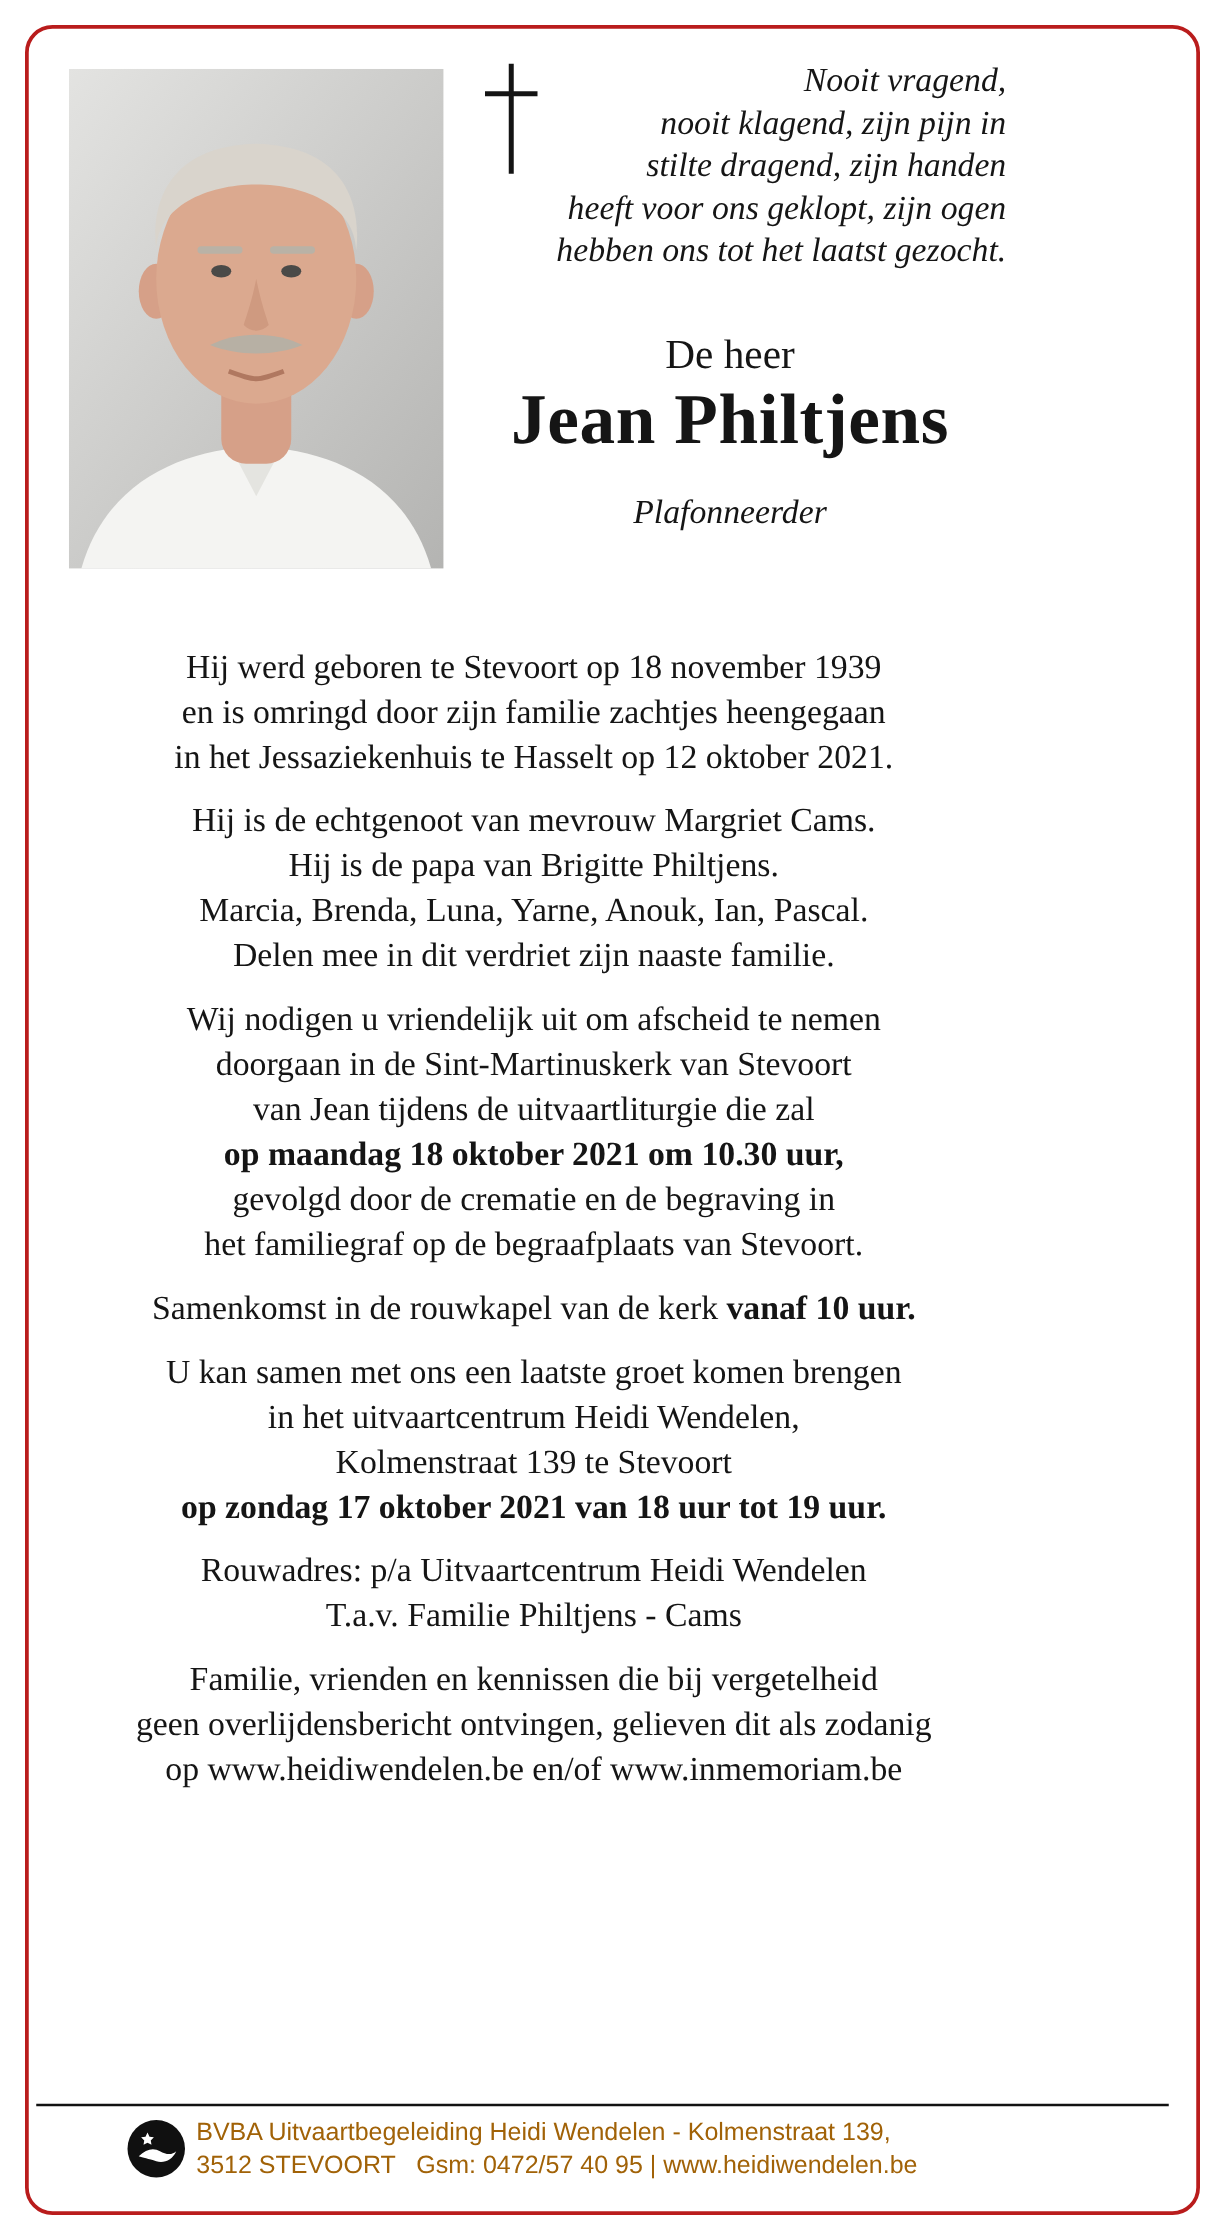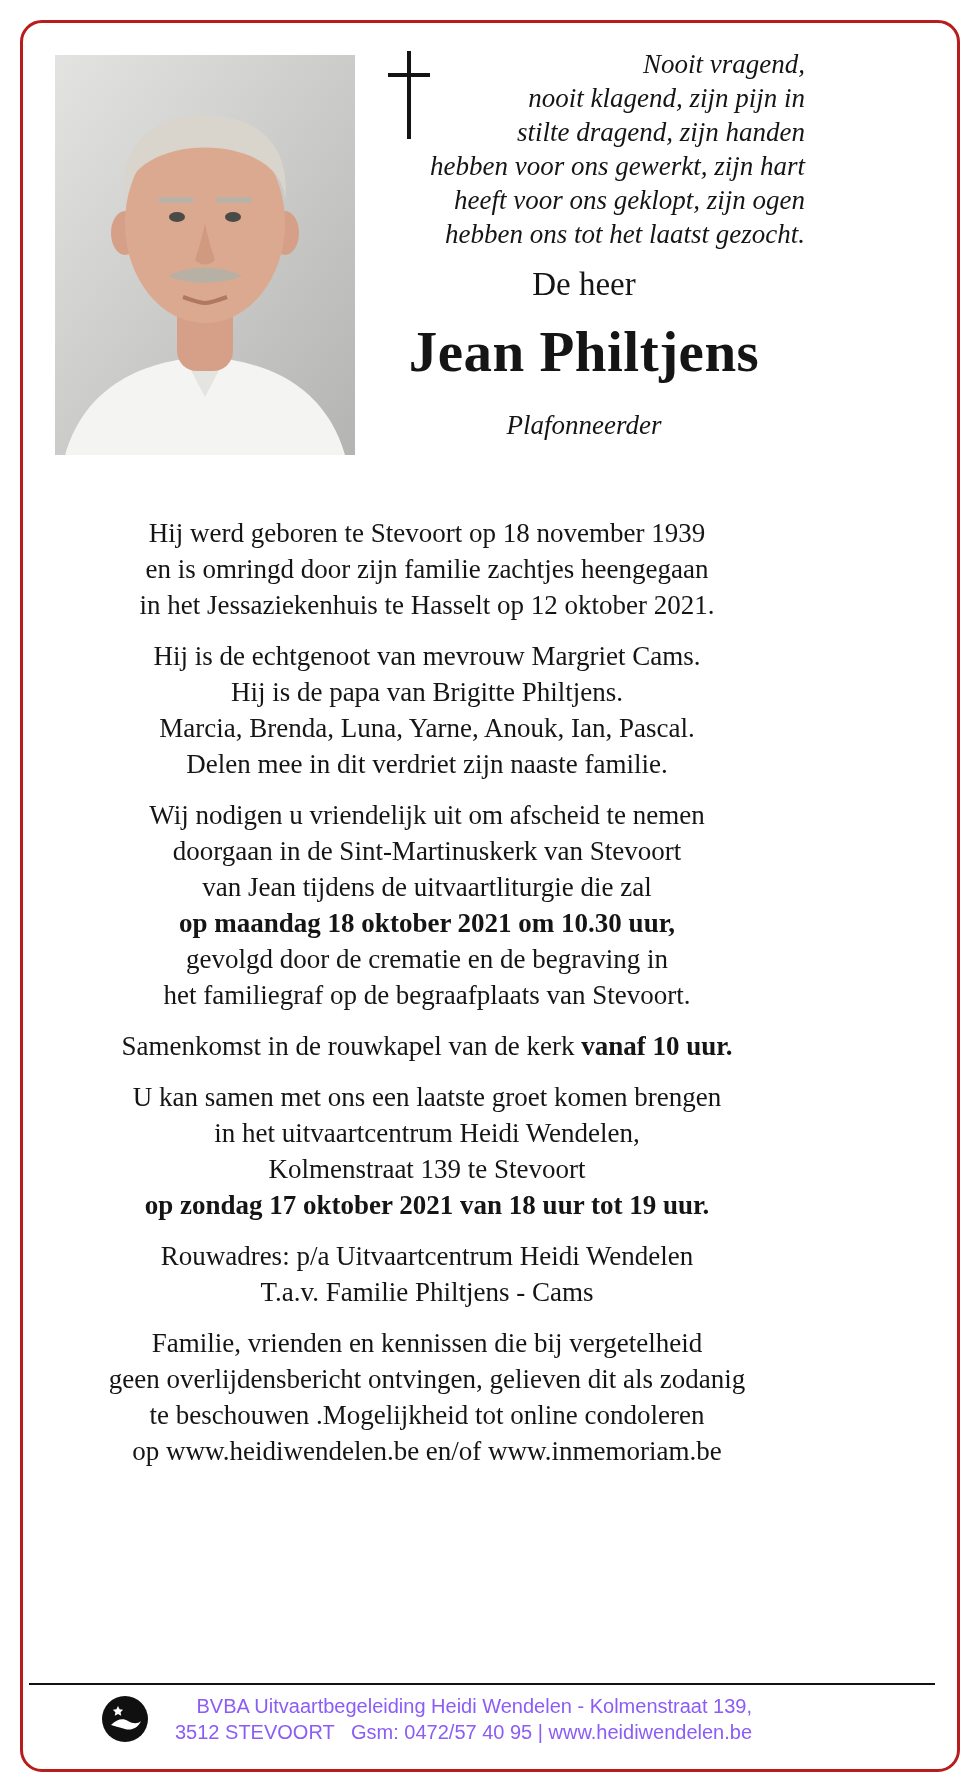--- a/index.html
+++ b/index.html
@@ -6,31 +6,31 @@
   .page{position:relative;width:980px;height:1792px;background:#ffffff;
         font-family:"Liberation Serif",serif;color:#151515;overflow:hidden;}
   .frame{position:absolute;left:20px;top:20px;right:20px;bottom:20px;
          border:3px solid #b91c1c;border-radius:22px;}
   .photo{position:absolute;left:32px;top:32px;width:300px;height:400px;overflow:hidden;}
   .photo svg{display:block;width:100%;height:100%;}
   .cross{position:absolute;left:362px;top:26px;width:48px;height:92px;}
   .epigraph{position:absolute;left:360px;top:24px;width:422px;text-align:right;
             font-style:italic;font-size:27px;line-height:34px;}
   .header-right{position:absolute;left:340px;top:243px;width:442px;text-align:center;}
-  .salutation{font-size:33px;margin-bottom:16px;}
+  .salutation{font-size:33px;}
   .name{font-size:57px;font-weight:700;margin-bottom:24px;letter-spacing:.5px;}
   .profession,.membership{font-style:italic;font-size:27px;line-height:34px;}
   .body-text{position:absolute;left:26px;top:492px;width:756px;text-align:center;
              font-size:27px;line-height:36px;}
   .paragraph{margin-bottom:15px;}
   .paragraph:last-child{margin-bottom:0;}
   .bold{font-weight:700;margin-top:24px;}
   .footer-rule{position:absolute;left:6px;right:22px;top:1660px;height:2px;background:#111;}
-  .footer{position:absolute;left:78px;top:1670px;display:flex;align-items:center;gap:26px;
-          font-family:"Liberation Sans",sans-serif;font-size:20px;line-height:26px;color:#8b5cf6;text-align:right;}
+  .footer{position:absolute;left:78px;top:1670px;display:flex;align-items:center;gap:8px;
+          font-family:"Liberation Sans",sans-serif;font-size:20px;line-height:26px;color:#a16207;}
   .logo{width:48px;height:48px;flex:none;}
   .footer-line{white-space:pre-wrap;}
 </style>
 </head>
 <body>
 
 <div class="page">
   <div class="frame">
 
     <div class="photo">
@@ -63,21 +63,20 @@
       <svg viewBox="0 0 48 92" width="48" height="92">
         <path d="M24 2 L24 90" stroke="#141414" stroke-width="4"></path>
         <path d="M3 26 L45 26" stroke="#141414" stroke-width="4"></path>
       </svg>
     </div>
 
     <div class="epigraph">
         <div>Nooit vragend,</div>
         <div>nooit klagend, zijn pijn in</div>
         <div>stilte dragend, zijn handen</div>
-        <div>hebben voor ons gewerkt, zijn hart</div>
         <div>heeft voor ons geklopt, zijn ogen</div>
         <div>hebben ons tot het laatst gezocht.</div>
       </div>
 
     <div class="header-right">
       <div class="salutation">De heer</div>
       <div class="name">Jean Philtjens</div>
       <div class="profession">Plafonneerder</div>
     </div>
 
@@ -110,21 +109,20 @@
           <div><span>Kolmenstraat 139 te Stevoort</span></div>
           <div><span class="bold">op zondag 17 oktober 2021 van 18 uur tot 19 uur.</span></div>
         </div>
         <div class="paragraph">
           <div><span>Rouwadres: p/a Uitvaartcentrum Heidi Wendelen</span></div>
           <div><span>T.a.v. Familie Philtjens - Cams</span></div>
         </div>
         <div class="paragraph">
           <div><span>Familie, vrienden en kennissen die bij vergetelheid</span></div>
           <div><span>geen overlijdensbericht ontvingen, gelieven dit als zodanig</span></div>
-          <div><span>te beschouwen .Mogelijkheid tot online condoleren</span></div>
           <div><span>op www.heidiwendelen.be en/of www.inmemoriam.be</span></div>
         </div>
       </div>
 
     <div class="footer-rule"></div>
 
     <div class="footer">
       <div class="logo">
         <svg viewBox="0 0 48 48" width="48" height="48">
           <circle cx="24" cy="24" r="23" fill="#101010"></circle>

